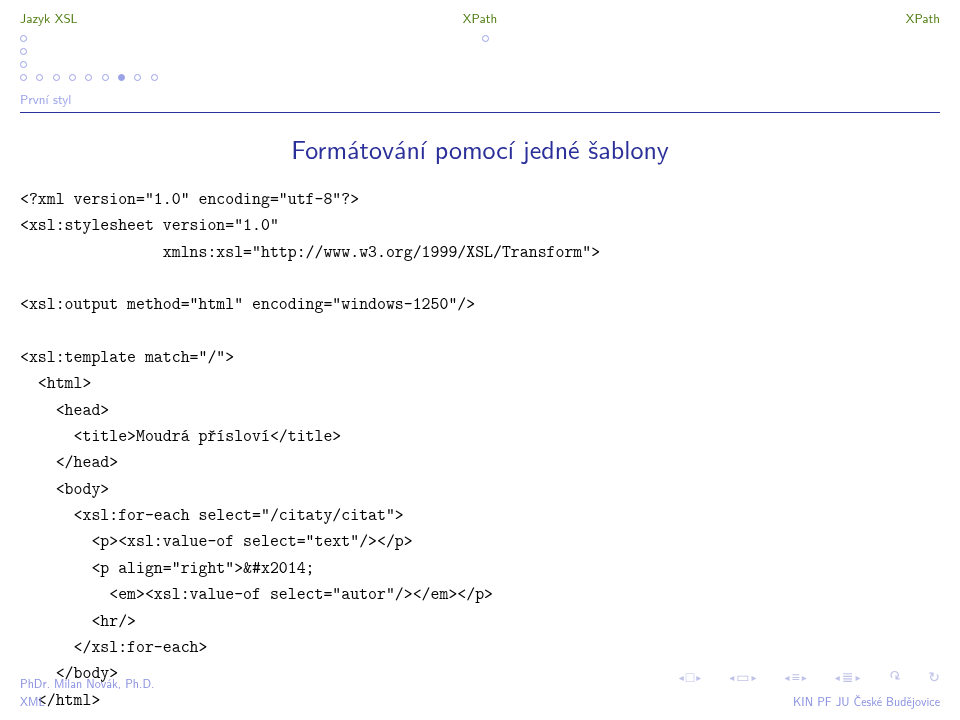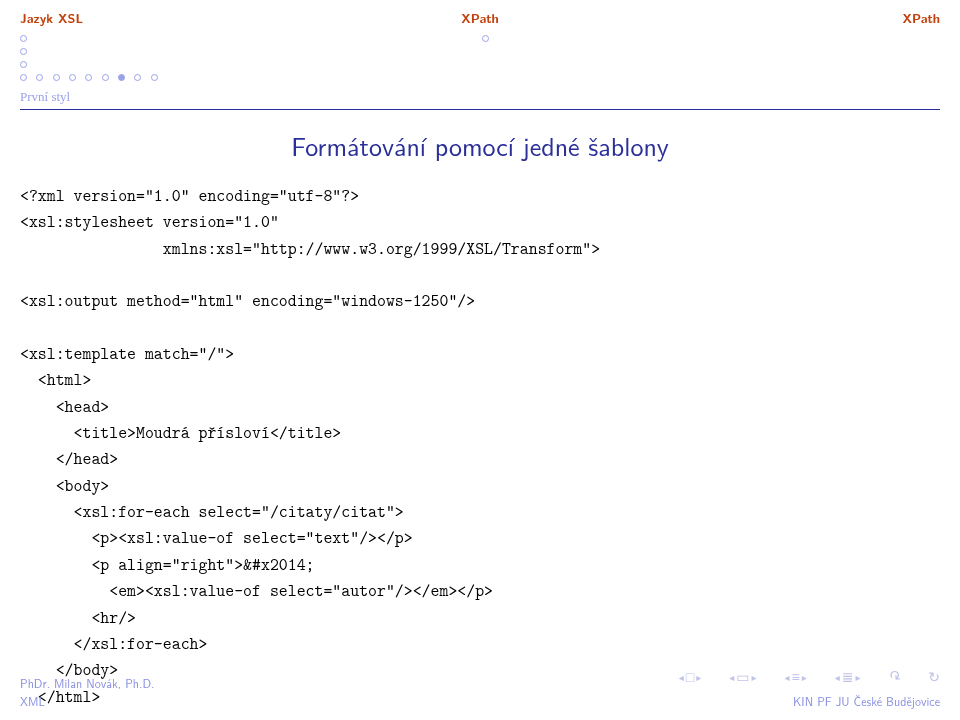--- a/index.html
+++ b/index.html
@@ -7,23 +7,22 @@
     width: 960px;
     height: 720px;
     background: #fff;
     font-family: "Latin Modern Sans", "Helvetica Neue", Arial, sans-serif;
     position: relative;
     overflow: hidden;
   }
   .header {
     display: flex;
     padding: 8px 20px 4px 20px;
-    color: #c2410c;
+    color: #4d7c0f;
     font-size: 13px;
-    font-weight: bold;
   }
   .header-col { flex: 1; }
   .header-col.left { text-align: left; }
   .header-col.center { text-align: center; }
   .header-col.right { text-align: right; }
   .progress {
     padding: 0 20px 2px 20px;
     line-height: 10px;
   }
   .dot {
@@ -31,21 +30,20 @@
     width: 7px; height: 7px;
     border-radius: 50%;
     border: 1px solid #9aa2e8;
     margin-right: 4px;
   }
   .dot.filled { background: #9aa2e8; }
   .subsection {
     padding: 6px 20px 0 20px;
     color: #9aa2e8;
     font-size: 13px;
-    font-family: Liberation Serif, serif;
   }
   .rule {
     height: 1px;
     background: #2a2f99;
     margin: 4px 20px 0 20px;
   }
   .title {
     color: #2a2f99;
     font-size: 26px;
     padding: 16px 20px 0 20px;

